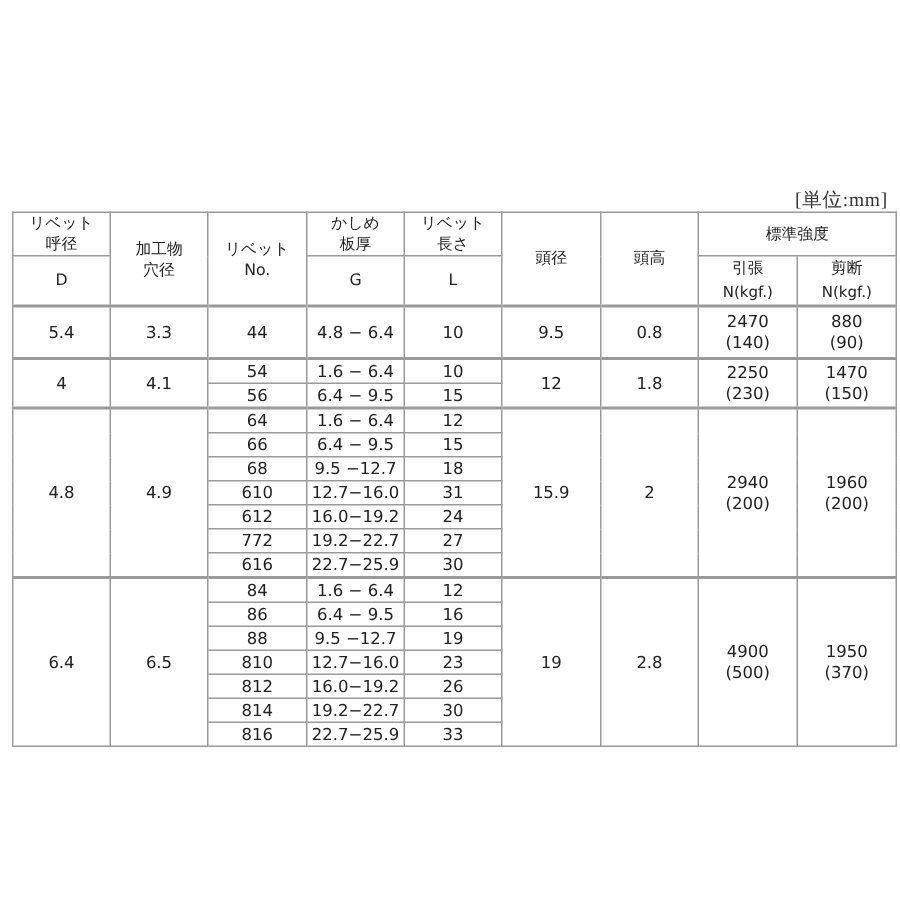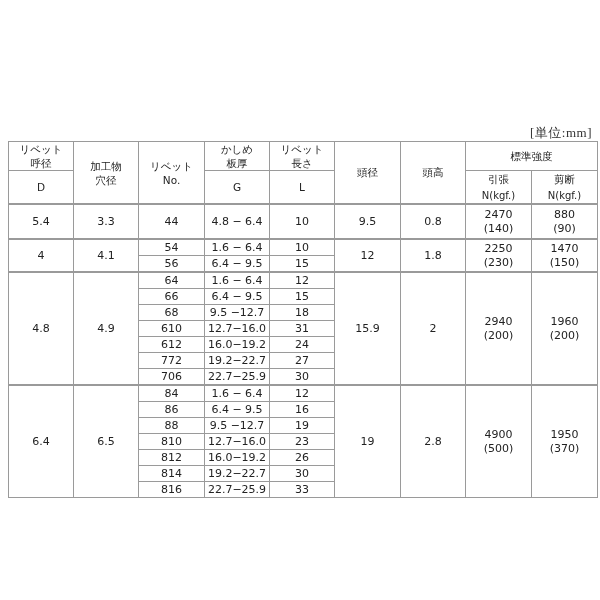--- a/index.html
+++ b/index.html
@@ -161,21 +161,21 @@
       <td>612</td>
       <td>16.0−19.2</td>
       <td>24</td>
     </tr>
     <tr class="r">
       <td>772</td>
       <td>19.2−22.7</td>
       <td>27</td>
     </tr>
     <tr class="r">
-      <td>706</td>
+      <td>616</td>
       <td>22.7−25.9</td>
       <td>30</td>
     </tr>
 
     <tr class="r grp">
       <td rowspan="7">6.4</td>
       <td rowspan="7">6.5</td>
       <td>84</td>
       <td>1.6 − 6.4</td>
       <td>12</td>

